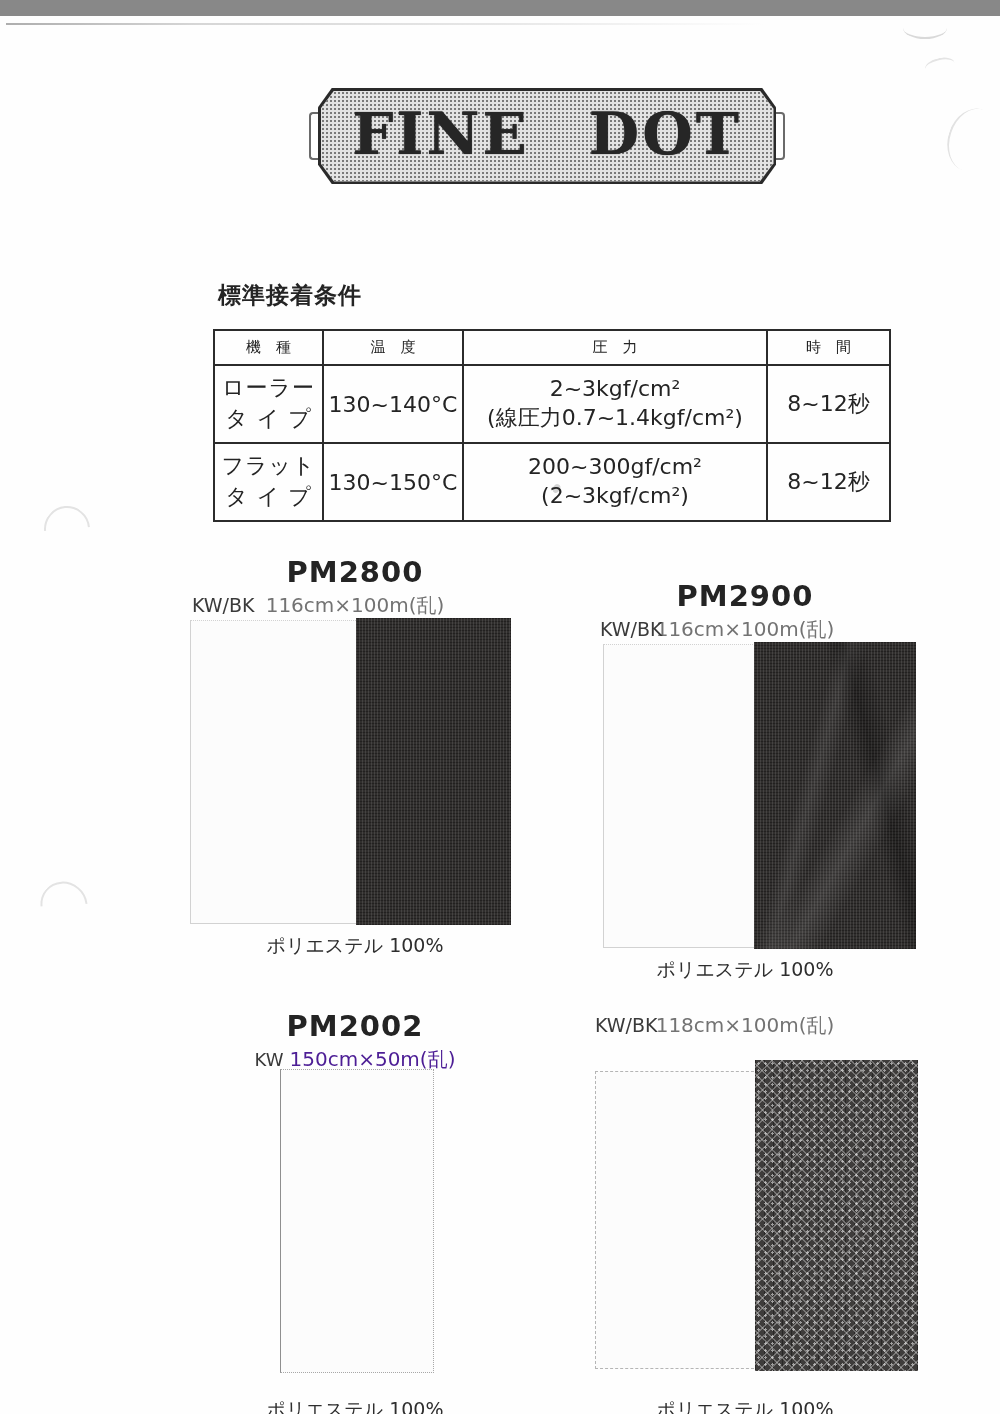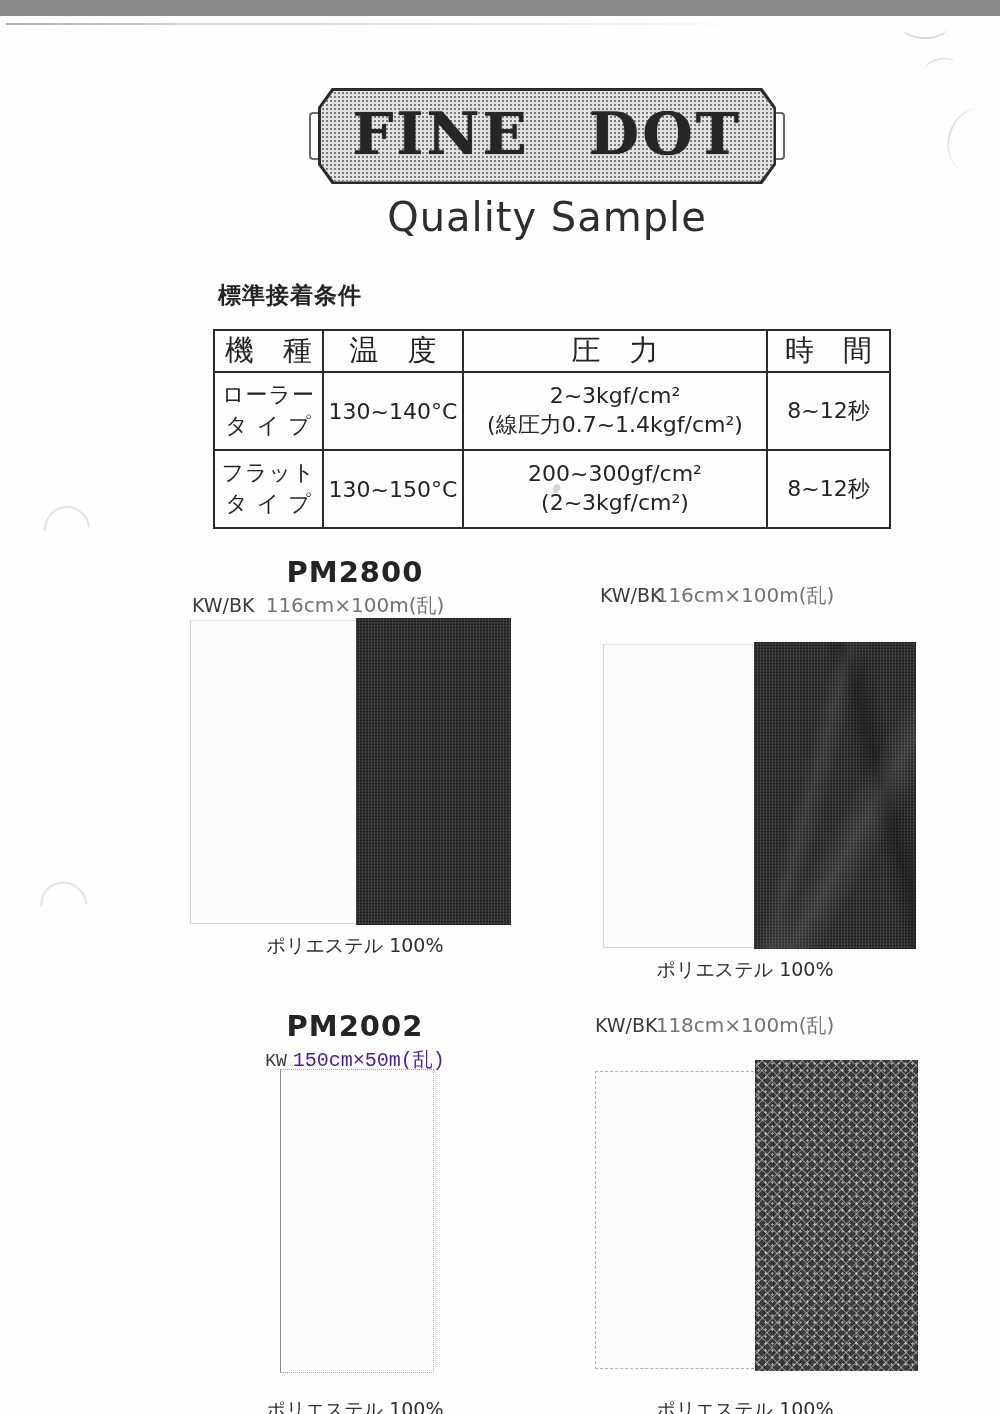--- a/index.html
+++ b/index.html
@@ -47,40 +47,40 @@
     font-size:40px; color:#2e2e2e; letter-spacing:1px; }
 
   
   .section-heading { position:absolute; left:218px; top:264px; font-size:23px;
     font-weight:bold; letter-spacing:1px; color:#242424; }
 
   .cond-table { position:absolute; left:213px; top:313px; width:676px;
     border-collapse:collapse; table-layout:fixed; color:#242424; }
   .cond-table td, .cond-table th { border:2px solid #2b2b2b; text-align:center;
     vertical-align:middle; padding:0; }
-  .cond-table th { height:33px; font-size:29px; font-weight:normal; }
+  .cond-table th { height:33px; font-size:15px; font-weight:normal; }
   .cond-table td { height:76px; font-size:22px; }
   .cell-2line { line-height:1.35; }
   .machine-cell { font-size:21px; line-height:1.4; letter-spacing:1px; }
   .pressure-cell { font-size:22px; line-height:1.3; }
 
   
   .sample { position:absolute; width:370px; height:420px; }
   #s1 { left:170px; top:539px; }
   #s2 { left:560px; top:563px; }
   #s3 { left:170px; top:993px; }
   #s4 { left:560px; top:993px; }
 
   .sample-title { text-align:center; font-size:29px; font-weight:bold;
     letter-spacing:1px; color:#242424; }
   .sample-info { position:relative; height:26px; margin-top:3px; }
   .color-code { position:absolute; top:2px; font-size:19px; color:#3a3a3a; }
   #s1 .color-code { left:22px; } #s2 .color-code { left:40px; } #s4 .color-code { left:35px; }
   .size-label { display:block; text-align:center; font-size:20px; color:#737373; }
-  .info-centered { display:flex; justify-content:center; align-items:baseline; gap:6px;font-family:Liberation Mono, monospace; }
+  .info-centered { display:flex; justify-content:center; align-items:baseline; gap:6px; }
   .info-centered .cc { font-size:18px; color:#3a3a3a; }
   .info-centered .sz { font-size:20px; color:#4c1d95; }
 
   .sheet { position:absolute; background:#fcfcfc; border:1px solid #d2d2d2; }
   #s1 .sheet { left:20px; top:65px; width:318px; height:302px; border-top-style:dotted; }
   #s2 .sheet { left:43px; top:65px; width:310px; height:302px; border-top-style:dotted; }
   #s3 .sheet { left:110px; top:60px; width:152px; height:302px;
     border:1px dotted #a8a8a8; border-left:1px solid #8f8f8f; }
   #s4 .sheet { left:35px; top:62px; width:318px; height:296px; border:1px dashed #b5b5b5; }
 
@@ -132,21 +132,20 @@
 
   <div class="banner">
     <div class="banner-tab banner-tab-left"></div>
     <div class="banner-tab banner-tab-right"></div>
     <div class="banner-plate">
       <div class="banner-plate-inner">
         <span class="banner-title">FINE DOT</span>
       </div>
     </div>
   </div>
-  <div class="subtitle">Quality Sample</div>
 
   <div class="section-heading">標準接着条件</div>
 
   <table class="cond-table">
     <colgroup>
       <col style="width:109px">
         <col style="width:140px">
         <col style="width:304px">
         <col style="width:123px">
     </colgroup>
@@ -190,20 +189,21 @@
       <span class="color-code">KW/BK</span>
       <span class="size-label">116cm×100m(乱)</span>
     </div>
     <div class="sheet">
       <div class="dark rib"></div>
     </div>
     <div class="composition">ポリエステル 100%</div>
   </div>
 
   <div class="sample" id="s2">
+    <div class="sample-title">PM2900</div>
     <div class="sample-info">
       <span class="color-code">KW/BK</span>
       <span class="size-label">116cm×100m(乱)</span>
     </div>
     <div class="sheet">
       <div class="dark rib"></div>
     </div>
     <div class="composition">ポリエステル 100%</div>
   </div>
 

